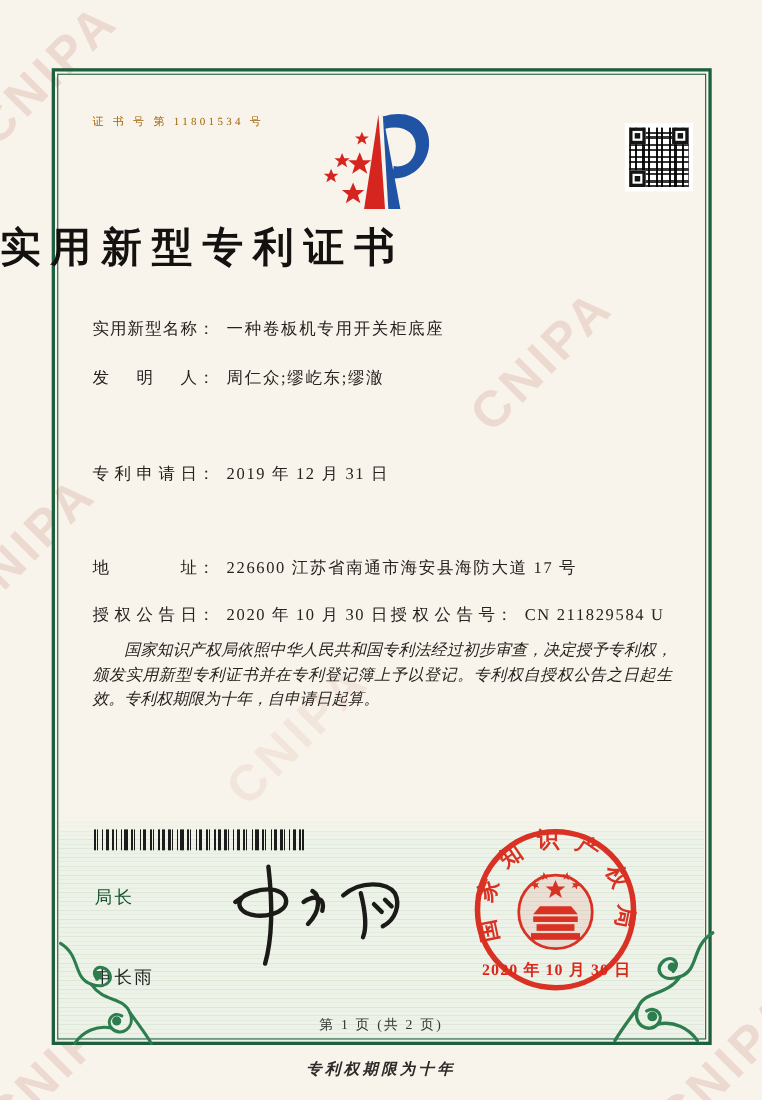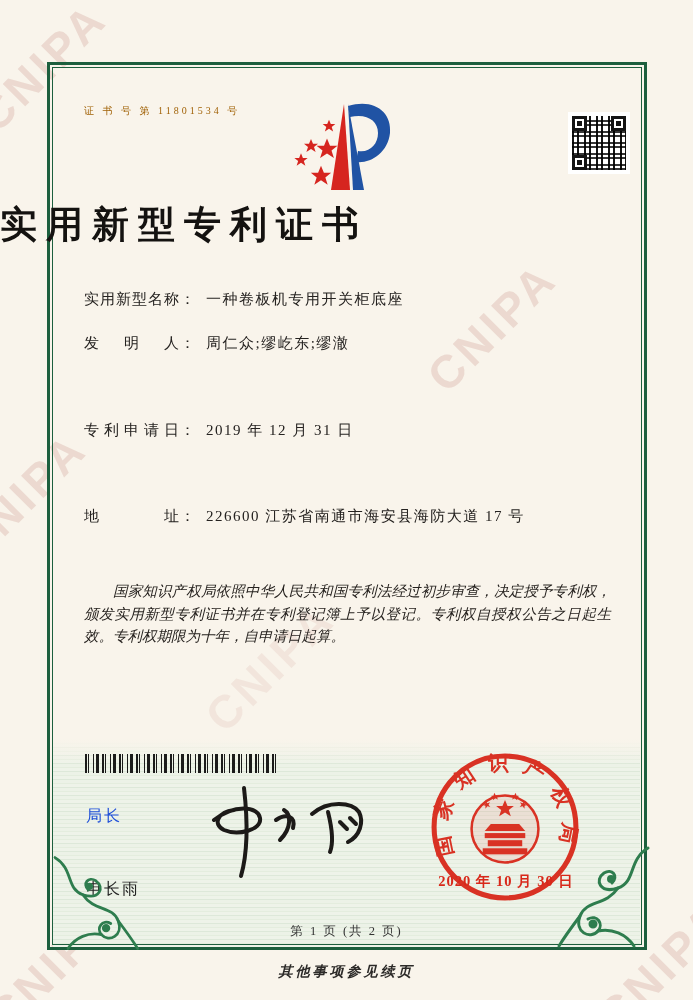--- a/index.html
+++ b/index.html
@@ -83,21 +83,21 @@
     font-style:italic;
   }
   .legal p{text-indent:2em;margin:0;}
   
   .barcode{
     position:absolute;left:85px;top:754px;width:193px;height:19px;z-index:3;
     background:
       repeating-linear-gradient(90deg,#1b1b1b 0 2px,transparent 2px 3px,#1b1b1b 3px 4px,transparent 4px 8px,#1b1b1b 8px 9px,transparent 9px 11px,#1b1b1b 11px 14px,transparent 14px 17px);
   }
   
-  .director-label{position:absolute;left:86px;top:806px;z-index:3;font-size:16px;letter-spacing:2px;color:#1d4ed8;}
+  .director-label{position:absolute;left:86px;top:806px;z-index:3;font-size:16px;letter-spacing:2px;color:#14532d;}
   .director-name{position:absolute;left:86px;top:879px;z-index:3;font-size:16px;letter-spacing:2px;color:#222;}
   .signature{position:absolute;left:192px;top:780px;width:180px;height:102px;z-index:4;}
   .seal{position:absolute;left:428px;top:750px;width:154px;height:154px;z-index:4;opacity:.95;}
   .seal-date{
     position:absolute;left:436px;top:872px;width:140px;z-index:5;text-align:center;
     color:var(--seal-red);font-size:14.5px;letter-spacing:1px;font-weight:bold;white-space:nowrap;
   }
   .page-indicator{
     position:absolute;left:0;right:0;top:923px;z-index:3;text-align:center;
     font-size:12.5px;letter-spacing:2px;color:#333;
@@ -156,20 +156,26 @@
     <span class="flabel">实用新型名称</span><span class="fcolon">：</span><span class="fv">一种卷板机专用开关柜底座</span>
   </div>
   <div class="field fy1">
     <span class="flabel">发明人</span><span class="fcolon">：</span><span class="fv">周仁众;缪屹东;缪澈</span>
   </div>
   <div class="field fy3">
     <span class="flabel">专利申请日</span><span class="fcolon">：</span><span class="fv">2019 年 12 月 31 日</span>
   </div>
   <div class="field fy5">
     <span class="flabel">地址</span><span class="fcolon">：</span><span class="fv">226600 江苏省南通市海安县海防大道 17 号</span>
+  </div>
+  <div class="field fy6">
+    <span class="flabel">授权公告日</span><span class="fcolon">：</span><span class="fv">2020 年 10 月 30 日</span>
+  </div>
+  <div class="field-right">
+    <span class="flabel">授权公告号</span><span class="fcolon">：</span><span class="fv">CN 211829584 U</span>
   </div>
 
   <div class="legal">
     <p>国家知识产权局依照中华人民共和国专利法经过初步审查，决定授予专利权，颁发实用新型专利证书并在专利登记簿上予以登记。专利权自授权公告之日起生效。专利权期限为十年，自申请日起算。</p>
   </div>
 
   <div class="barcode"></div>
 
   <div class="director-label">局长</div>
   <div class="director-name">申长雨</div>
@@ -226,15 +232,15 @@
       <path d="M92 6 C 72 18, 80 40, 62 46 C 44 52, 38 38, 48 31 C 56 26, 63 34, 56 41"></path>
       <path d="M62 46 C 50 64, 30 58, 24 74 C 18 90, 34 98, 42 89 C 48 82, 41 72, 32 77"></path>
       <path d="M24 74 C 15 86, 9 94, 3 104"></path>
       <path d="M42 89 C 56 86, 70 92, 78 104"></path>
       <circle cx="55" cy="37" r="2.5" fill="#2e7d4e"></circle>
       <circle cx="37" cy="82" r="3" fill="#2e7d4e"></circle>
     </g>
   </svg>
 
   <div class="page-indicator">第 1 页 (共 2 页)</div>
-  <div class="continuation">其他事项参见续页</div>
+  <div class="continuation">专利权期限为十年</div>
 
 </div>
 
 </body></html>

